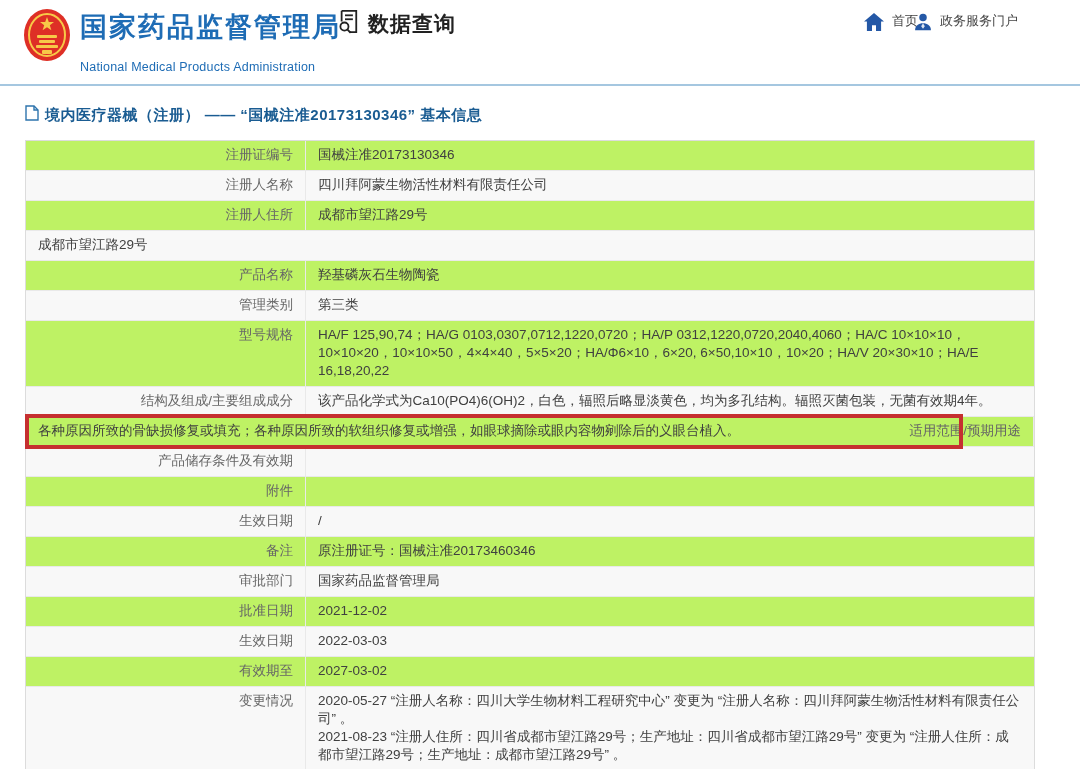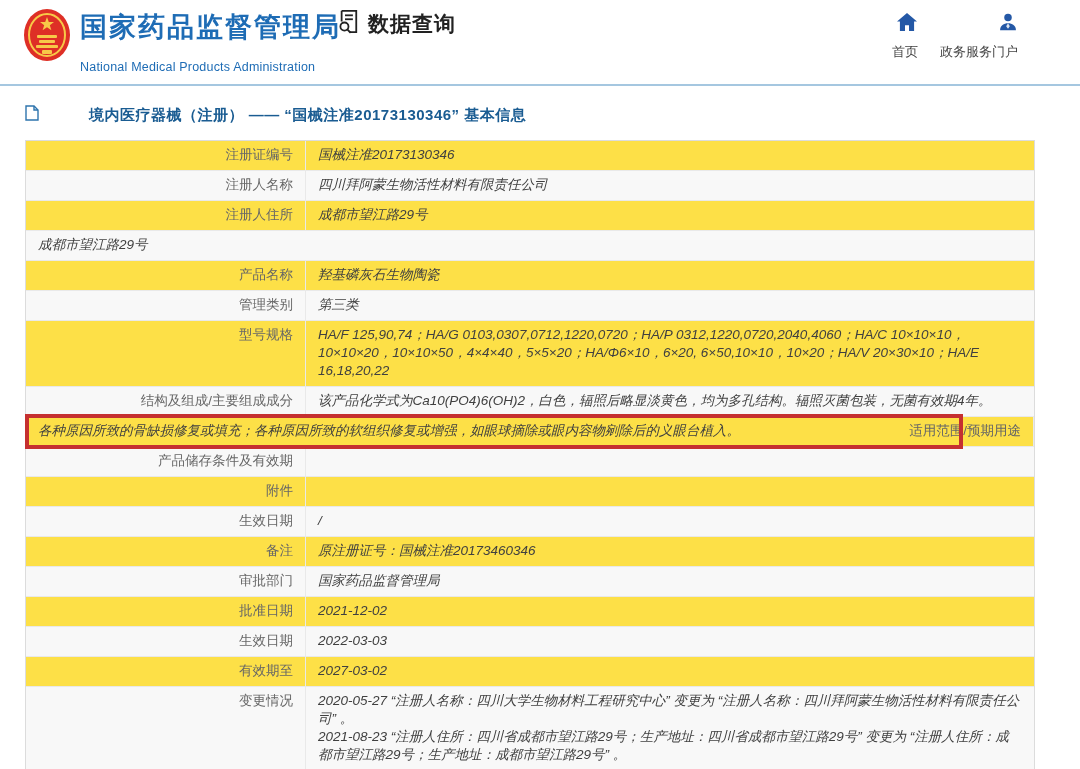--- a/index.html
+++ b/index.html
@@ -15,36 +15,36 @@
   html,body{width:1080px;height:769px;overflow:hidden;background:#fff;
     font-family:"Liberation Sans","DejaVu Sans",sans-serif;color:#333;}
   
   .header{position:relative;height:86px;background:#fff;border-bottom:2px solid #a5c7e0;}
   .logo-wrap{position:absolute;left:22px;top:7px;width:50px;height:56px;}
   .org-block{position:absolute;left:80px;top:12px;}
   .org-zh{font-size:27px;font-weight:bold;color:var(--brand-blue);letter-spacing:2px;line-height:30px;}
   .org-en{font-size:12.5px;color:var(--brand-blue);margin-top:18px;letter-spacing:.2px;}
   .data-query{position:absolute;left:336px;top:8px;display:flex;align-items:center;gap:5px;cursor:pointer;}
   .data-query-text{font-size:21px;font-weight:bold;color:#222;letter-spacing:1px;}
-  .hnav{position:absolute;top:12px;display:flex;flex-direction:column;align-items:flex-end;gap:7px;cursor:pointer;}
+  .hnav{position:absolute;top:12px;display:flex;align-items:flex-start;gap:7px;cursor:pointer;}
   .hnav-home{right:162px;}
   .hnav-portal{right:62px;}
   .hnav-label{font-size:13px;color:#444;white-space:nowrap;}
   
   .title-bar{margin:18px 0 0 25px;display:flex;align-items:center;gap:6px;height:22px;}
-  .title-text{font-size:15px;font-weight:bold;color:var(--title-blue);letter-spacing:.5px;margin-left:44px;}
+  .title-text{font-size:15px;font-weight:bold;color:var(--title-blue);letter-spacing:.5px;}
   
   .info-table{margin:14px 25px 0;width:1010px;border:1px solid #dcdcdc;}
-  .row{display:flex;border-top:1px solid #e9e9e9;position:relative;min-height:28px;background:#fde047;}
+  .row{display:flex;border-top:1px solid #e9e9e9;position:relative;min-height:28px;background:#bef264;}
   .row:first-child{border-top:none;}
   .row.alt{background:#f8f8f8;}
   .label-cell{flex:0 0 280px;width:280px;text-align:right;padding:5px 12px 6px;color:#666;
     font-size:13.5px;line-height:18px;border-right:1px solid #e9e9e9;
     display:flex;justify-content:flex-end;align-items:flex-start;gap:3px;}
-  .value-cell{flex:1;padding:5px 12px 6px;color:#404040;font-size:13.5px;line-height:18px;font-style:italic;}
+  .value-cell{flex:1;padding:5px 12px 6px;color:#404040;font-size:13.5px;line-height:18px;}
   .value-line{display:block;}
   .red-box{position:absolute;left:-1px;top:-3px;bottom:-3px;width:938px;
     border:4px solid var(--hl-red);pointer-events:none;z-index:2;}
   .row.highlighted{z-index:1;}
 </style>
 </head>
 <body>
 
 <div class="header">
   <span class="logo-wrap">

